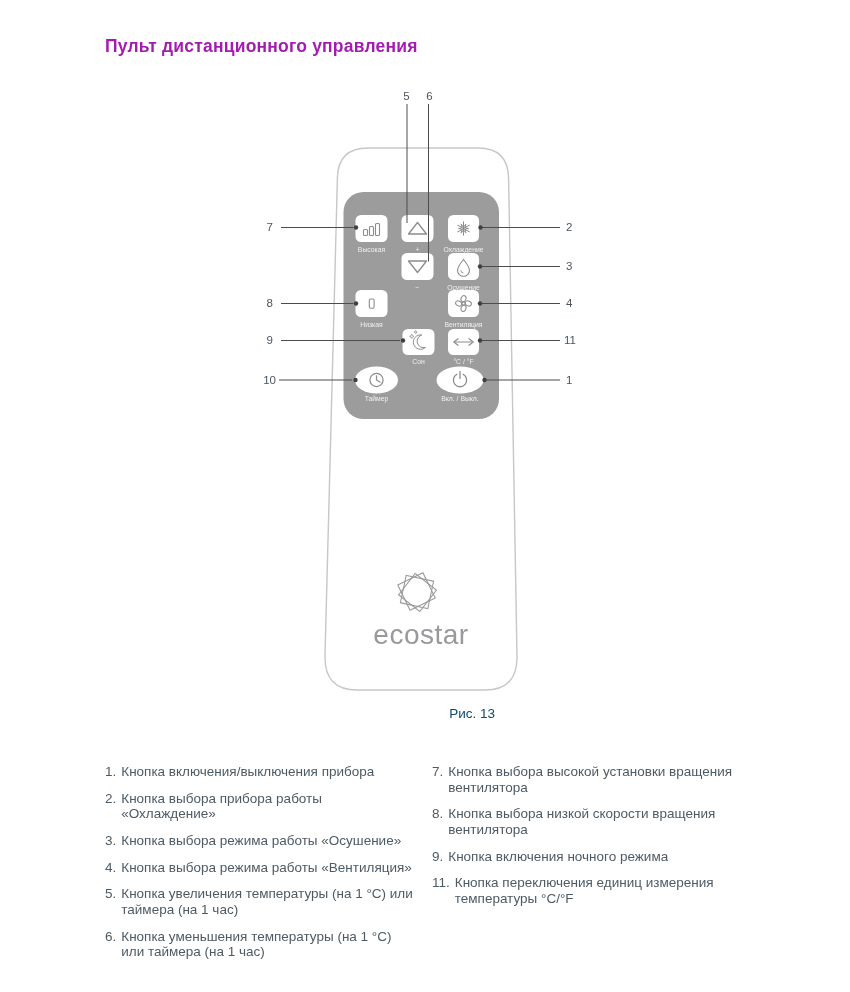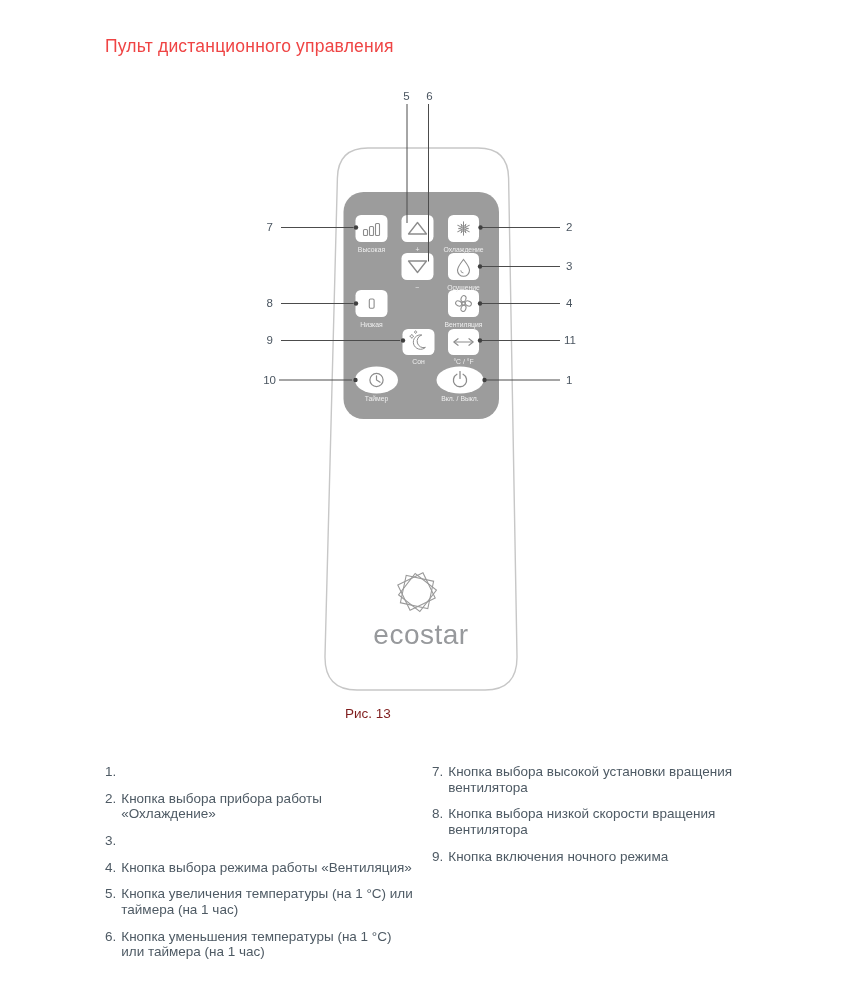--- a/index.html
+++ b/index.html
@@ -1,22 +1,22 @@
 <!DOCTYPE html>
 <html><head>
 <meta charset="utf-8">
 <style>
   html,body{margin:0;padding:0;background:#fff;}
   .page{position:relative;width:850px;height:992px;background:#fff;overflow:hidden;
         font-family:"Liberation Sans","DejaVu Sans",sans-serif;color:#4e5a64;}
-  .title{position:absolute;left:105px;top:36px;font-size:17.5px;font-weight:normal;
-         color:#ef4444;letter-spacing:.2px;}
+  .title{position:absolute;left:105px;top:36px;font-size:17.5px;font-weight:bold;
+         color:#a21caf;letter-spacing:.2px;}
   .figure-svg{position:absolute;left:230px;top:85px;width:390px;height:620px;}
-  .caption{position:absolute;left:345px;top:706px;width:150px;text-align:left;
-           font-size:13.5px;color:#7f1d1d;}
+  .caption{position:absolute;left:345px;top:706px;width:150px;text-align:right;
+           font-size:13.5px;color:#0c4a6e;}
   .legend{position:absolute;left:105px;top:764px;width:665px;display:flex;gap:10px;}
   .col{display:flex;flex-direction:column;}
   .col.left{width:317px;}
   .col.right{width:330px;}
   .item{display:flex;margin-bottom:11px;font-size:13.5px;line-height:1.16;color:#4e5a64;}
   .item .num{flex:0 0 auto;margin-right:5px;white-space:nowrap;}
   .col.left .item .txt{max-width:296px;}
   .col.right .item .txt{max-width:310px;}
   svg text{font-family:"Liberation Sans","DejaVu Sans",sans-serif;}
   .btn-label{fill:#efefef;font-size:6.8px;}
@@ -182,27 +182,29 @@
     </g>
     <text class="brand-text" x="421" y="644" text-anchor="middle">ecostar</text>
   </svg>
 
   <div class="caption">Рис. 13</div>
 
   <div class="legend">
     <div class="col left">
       <div class="item">
           <span class="num">1.</span>
+          <span class="txt">Кнопка включения/выключения прибора</span>
         </div>
       <div class="item">
           <span class="num">2.</span>
           <span class="txt">Кнопка выбора прибора работы «Охлаждение»</span>
         </div>
       <div class="item">
           <span class="num">3.</span>
+          <span class="txt">Кнопка выбора режима работы «Осушение»</span>
         </div>
       <div class="item">
           <span class="num">4.</span>
           <span class="txt">Кнопка выбора режима работы «Вентиляция»</span>
         </div>
       <div class="item">
           <span class="num">5.</span>
           <span class="txt">Кнопка увеличения температуры (на 1 °C) или таймера (на 1 час)</span>
         </div>
       <div class="item">
@@ -216,16 +218,20 @@
           <span class="txt">Кнопка выбора высокой установки вращения вентилятора</span>
         </div>
       <div class="item">
           <span class="num">8.</span>
           <span class="txt">Кнопка выбора низкой скорости вращения вентилятора</span>
         </div>
       <div class="item">
           <span class="num">9.</span>
           <span class="txt">Кнопка включения ночного режима</span>
         </div>
+      <div class="item">
+          <span class="num">11.</span>
+          <span class="txt">Кнопка переключения единиц измерения температуры °C/°F</span>
+        </div>
     </div>
   </div>
 
 </div>
 
 </body></html>

